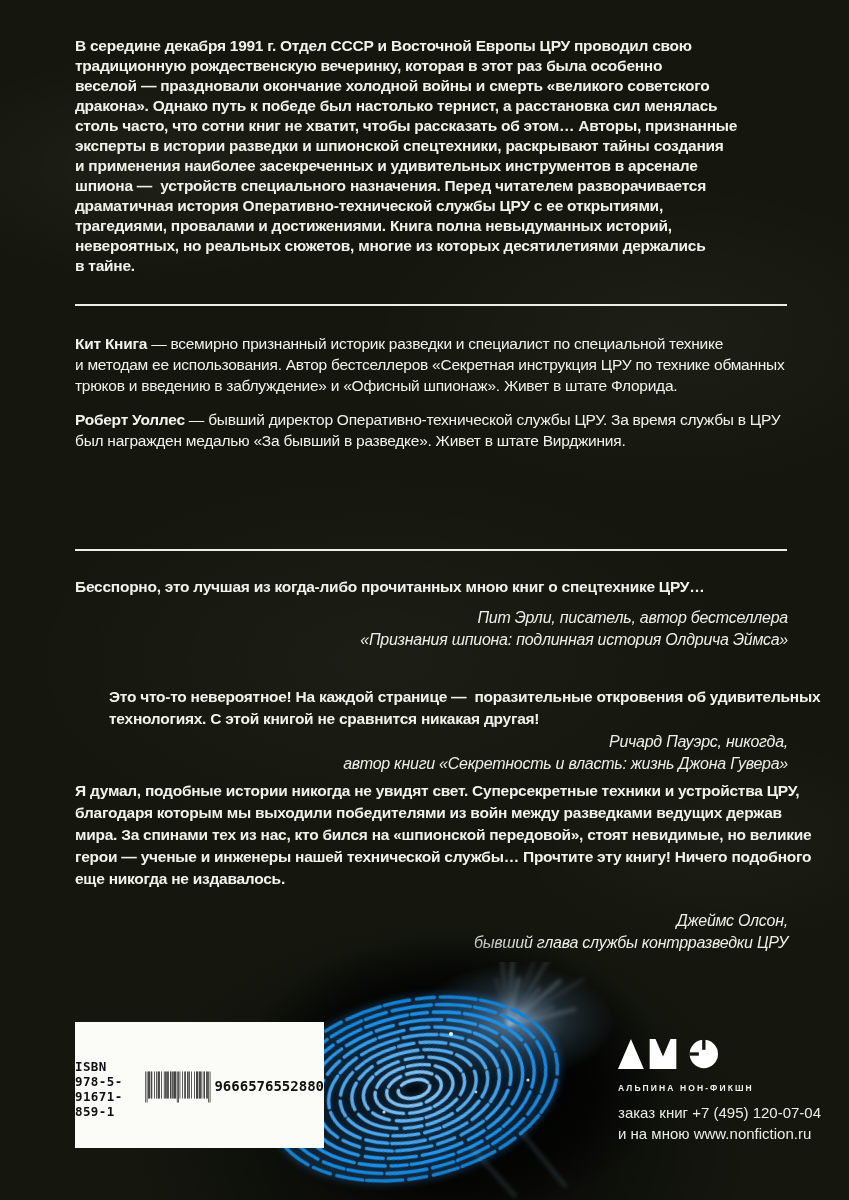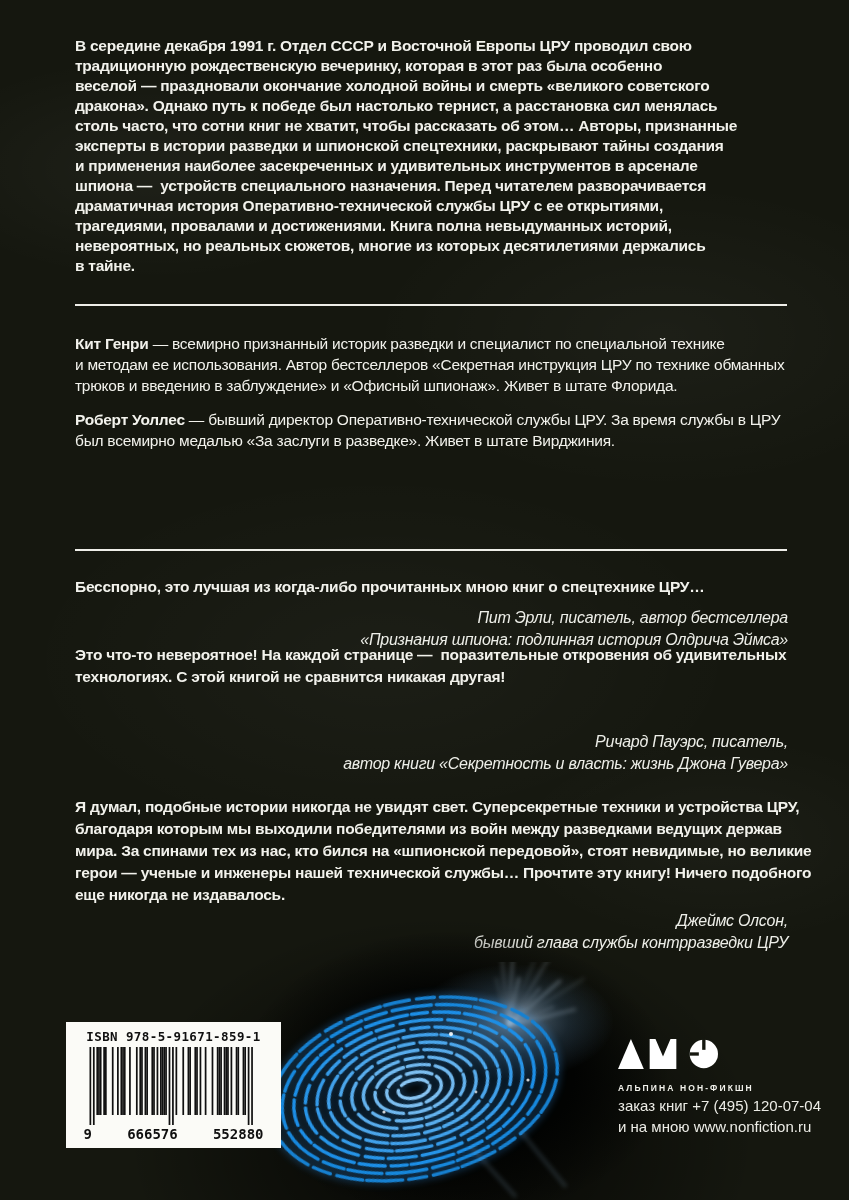--- a/index.html
+++ b/index.html
@@ -15,36 +15,36 @@
     font-family:"Liberation Sans",sans-serif;color:#f2f2ec;
   }
   .txt{position:absolute;left:75px;width:740px;margin:0;white-space:pre;letter-spacing:-0.25px;}
   .annotation{top:36px;font-weight:bold;font-size:15.5px;line-height:20px;}
   .rule{position:absolute;left:75px;width:712px;border:none;border-top:2px solid #eeeee8;margin:0;}
   .rule1{top:304px;}.rule2{top:549px;}
   .bio{font-size:15.5px;line-height:21px;font-weight:normal;}
   .bio-name{font-weight:bold;}
   .bio1{top:333px;}.bio2{top:409px;}.bio3{top:465px;}
   .quote{font-weight:bold;font-size:15.5px;line-height:22px;}
-  .q1{top:576px;}.q2{top:644px;}.q3{top:796px;}
+  .q1{top:576px;}.q2{top:686px;margin-left:34px;}.q3{top:780px;}
   .attr{font-style:italic;font-size:16px;line-height:22px;text-align:right;width:713px;font-weight:normal;color:#edeee8;}
   .a1{top:607px;}.a2{top:731px;}.a3{top:910px;}
   .fp-backdrop{position:absolute;left:240px;top:930px;width:430px;height:290px;
     background:radial-gradient(closest-side,#020302 55%,rgba(2,3,2,0));}
   .fingerprint{position:absolute;left:266px;top:962px;}
-  .barcode-card{position:absolute;left:66px;top:1022px;width:215px;height:126px;background:#fbfbf7;
-    display:flex;flex-direction:column;align-items:center;color:#101010;}
+  .barcode-card{position:absolute;left:75px;top:1022px;width:249px;height:126px;background:#fbfbf7;
+    display:flex;flex-direction:row;align-items:center;color:#101010;}
   .isbn-label{font-family:"DejaVu Sans Mono",monospace;font-weight:bold;font-size:12.5px;margin-top:7px;letter-spacing:0.4px;}
   .barcode-digits{display:flex;justify-content:space-between;width:180px;font-family:"DejaVu Sans Mono",monospace;
     font-weight:bold;font-size:14px;margin-top:1px;}
   .publisher-col{position:absolute;left:618px;top:1026px;width:220px;}
   .slogan{font-weight:bold;font-size:20px;letter-spacing:0.2px;}
   .logo{margin-top:13px;display:block;}
   .pub-name{font-weight:bold;font-size:8.5px;letter-spacing:2.1px;margin-top:14px;}
-  .contact{font-size:15px;line-height:21px;margin-top:2px;color:#ecece6;white-space:pre;}
+  .contact{font-size:15px;line-height:21px;margin-top:9px;color:#ecece6;white-space:pre;}
 </style>
 </head>
 <body>
 
 <div class="cover">
 
   <p class="txt annotation">В середине декабря 1991 г. Отдел СССР и Восточной Европы ЦРУ проводил свою
 традиционную рождественскую вечеринку, которая в этот раз была особенно
 веселой — праздновали окончание холодной войны и смерть «великого советского
 дракона». Однако путь к победе был настолько тернист, а расстановка сил менялась
@@ -52,35 +52,35 @@
 эксперты в истории разведки и шпионской спецтехники, раскрывают тайны создания
 и применения наиболее засекреченных и удивительных инструментов в арсенале
 шпиона —  устройств специального назначения. Перед читателем разворачивается
 драматичная история Оперативно-технической службы ЦРУ с ее открытиями,
 трагедиями, провалами и достижениями. Книга полна невыдуманных историй,
 невероятных, но реальных сюжетов, многие из которых десятилетиями держались
 в тайне.</p>
 
   <hr class="rule rule1">
 
-  <p class="txt bio bio1"><span class="bio-name">Кит Генри</span><span> — всемирно признанный историк разведки и специалист по специальной технике
+  <p class="txt bio bio1"><span class="bio-name">Кит Книга</span><span> — всемирно признанный историк разведки и специалист по специальной технике
 и методам ее использования. Автор бестселлеров «Секретная инструкция ЦРУ по технике обманных
 трюков и введению в заблуждение» и «Офисный шпионаж». Живет в штате Флорида.</span></p>
   <p class="txt bio bio2"><span class="bio-name">Роберт Уоллес</span><span> — бывший директор Оперативно-технической службы ЦРУ. За время службы в ЦРУ
-был всемирно медалью «За заслуги в разведке». Живет в штате Вирджиния.</span></p>
+был награжден медалью «За бывший в разведке». Живет в штате Вирджиния.</span></p>
 
   <hr class="rule rule2">
 
   <p class="txt quote q1">Бесспорно, это лучшая из когда-либо прочитанных мною книг о спецтехнике ЦРУ…</p>
   <p class="txt attr a1">Пит Эрли, писатель, автор бестселлера
 «Признания шпиона: подлинная история Олдрича Эймса»</p>
 
   <p class="txt quote q2">Это что-то невероятное! На каждой странице —  поразительные откровения об удивительных
 технологиях. С этой книгой не сравнится никакая другая!</p>
-  <p class="txt attr a2">Ричард Пауэрс, писатель,
+  <p class="txt attr a2">Ричард Пауэрс, никогда,
 автор книги «Секретность и власть: жизнь Джона Гувера»</p>
 
   <p class="txt quote q3">Я думал, подобные истории никогда не увидят свет. Суперсекретные техники и устройства ЦРУ,
 благодаря которым мы выходили победителями из войн между разведками ведущих держав
 мира. За спинами тех из нас, кто бился на «шпионской передовой», стоят невидимые, но великие
 герои — ученые и инженеры нашей технической службы… Прочтите эту книгу! Ничего подобного
 еще никогда не издавалось.</p>
   <p class="txt attr a3">Джеймс Олсон,
 бывший глава службы контрразведки ЦРУ</p>
 

